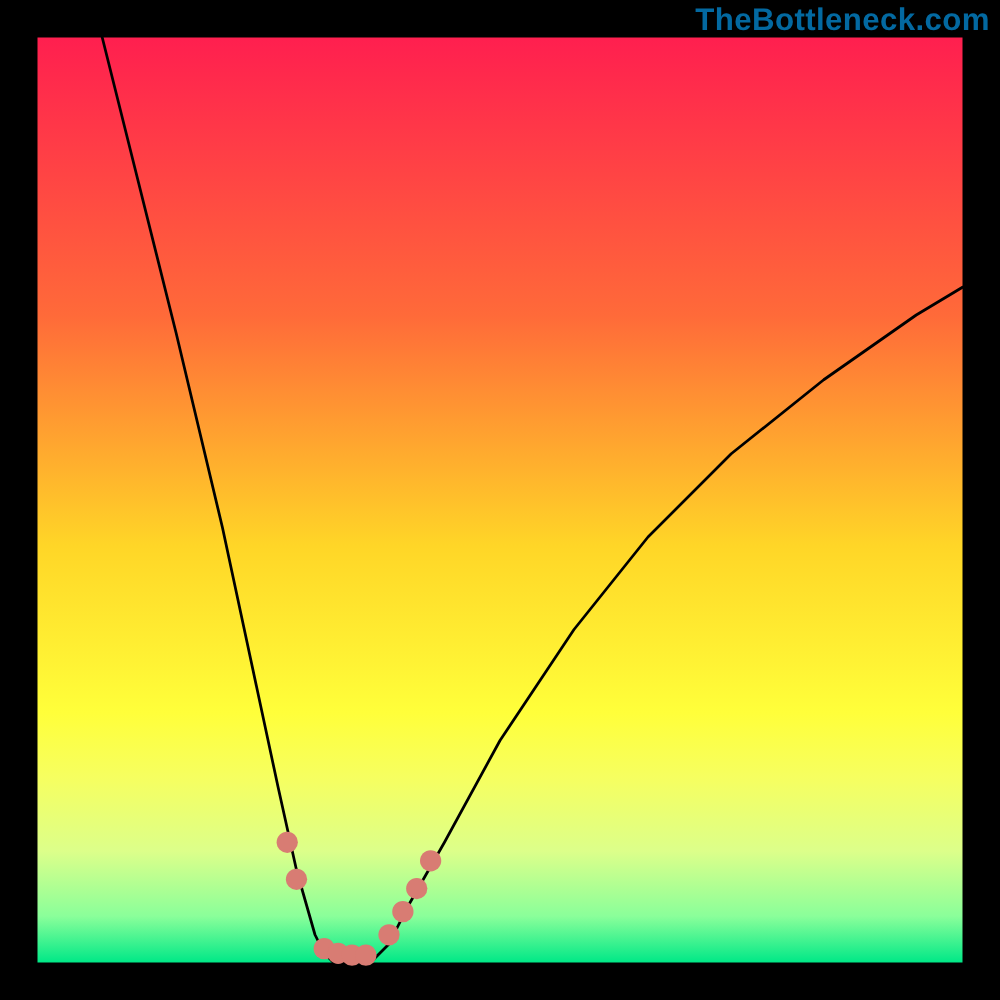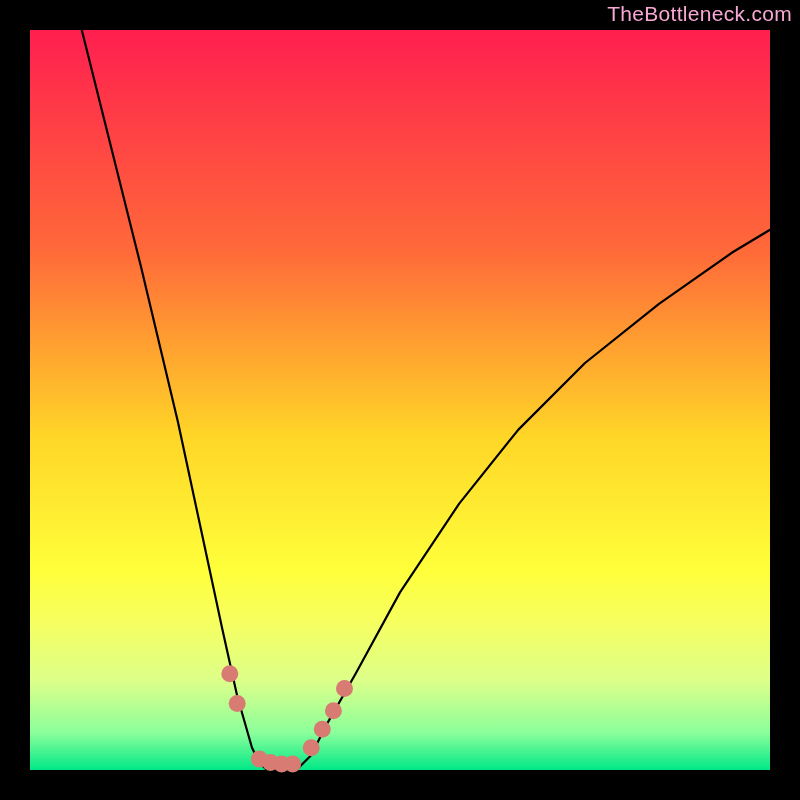--- a/index.html
+++ b/index.html
@@ -14,23 +14,23 @@
   .container {
     position: relative;
     width: 800px;
     height: 800px;
     background: #000;
   }
   .watermark {
     position: absolute;
     top: 2px;
     right: 8px;
-    color: #f9a8d4;
-    font-size: 21px;
-    font-weight: 400;
+    color: #0369a1;
+    font-size: 25px;
+    font-weight: 700;
     letter-spacing: 0.3px;
     z-index: 5;
   }
   svg {
     display: block;
   }
 </style>
 </head>
 <body>
 

